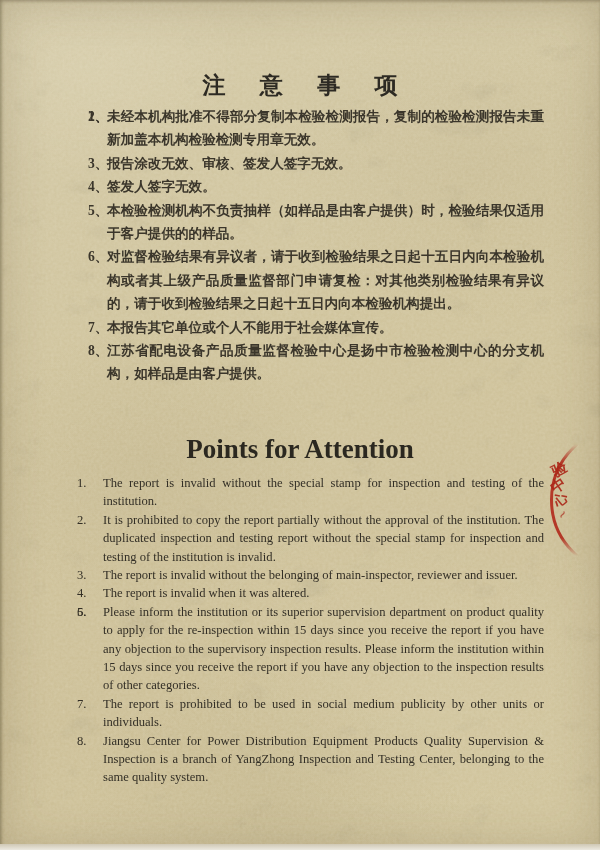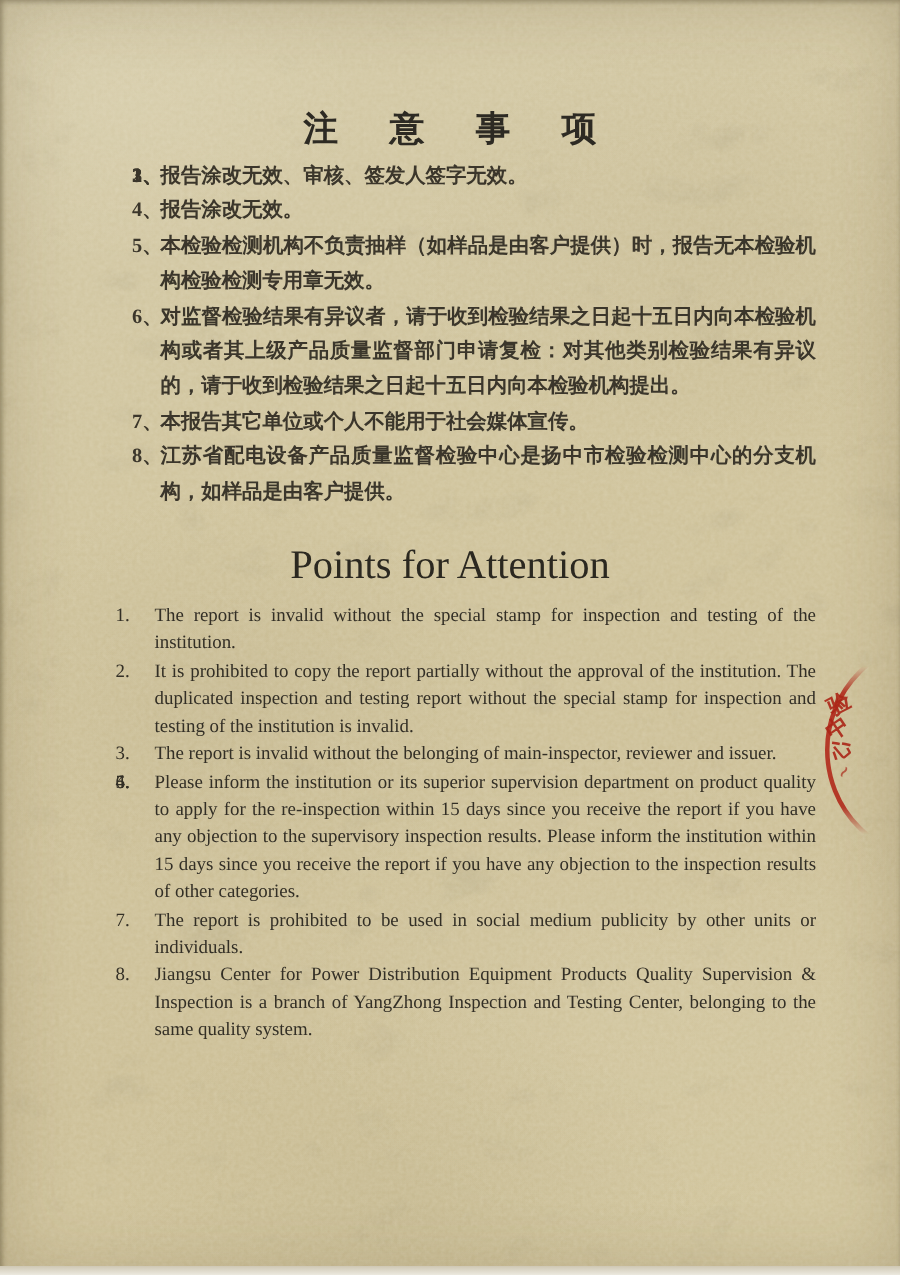--- a/index.html
+++ b/index.html
@@ -31,22 +31,22 @@
     letter-spacing:14px;text-indent:14px;color:#2d2a23;
   }
   .cn-list{
     margin:6px 56px 0 88px;padding:0;list-style:none;
     font-size:13.6px;line-height:23.4px;font-weight:600;color:#3b362b;
   }
   .cn-list li{position:relative;padding-left:19px;text-align:justify;}
   .cn-list .num{position:absolute;left:0;top:0;}
 
   .en-title{
-    margin-top:20px;text-align:center;
-    font-weight:normal;font-size:27px;line-height:34px;color:#2b2820;
+    margin-top:46px;text-align:center;
+    font-weight:bold;font-size:27px;line-height:34px;color:#2b2820;
   }
   .en-list{
     margin:8px 56px 0 77px;padding:0;list-style:none;
     font-size:12.6px;line-height:18.4px;color:#332f26;
   }
   .en-list li{position:relative;padding-left:26px;text-align:justify;}
   .en-list .num{position:absolute;left:0;top:0;}
 
   .stamp{
     position:absolute;left:540px;top:444px;width:60px;height:112px;z-index:5;overflow:hidden;
@@ -96,32 +96,33 @@
   <div class="content">
 
     <div class="cn-title">注 意 事 项</div>
 
     <ol class="cn-list">
       <li>
         <span class="num">1、</span>
       </li>
       <li>
         <span class="num">2、</span>
+        <span>未经本机构批准不得部分复制本检验检测报告，复制的检验检测报告未重新加盖本机构检验检测专用章无效。</span>
       </li>
       <li>
         <span class="num">3、</span>
         <span>报告涂改无效、审核、签发人签字无效。</span>
       </li>
       <li>
         <span class="num">4、</span>
-        <span>报告涂改无效。</span>
+        <span>签发人签字无效。</span>
       </li>
       <li>
         <span class="num">5、</span>
-        <span>本检验检测机构不负责抽样（如样品是由客户提供）时，报告无本检验机构检验检测专用章无效。</span>
+        <span>本检验检测机构不负责抽样（如样品是由客户提供）时，检验结果仅适用于客户提供的的样品。</span>
       </li>
       <li>
         <span class="num">6、</span>
         <span>对监督检验结果有异议者，请于收到检验结果之日起十五日内向本检验机构或者其上级产品质量监督部门申请复检：对其他类别检验结果有异议的，请于收到检验结果之日起十五日内向本检验机构提出。</span>
       </li>
       <li>
         <span class="num">7、</span>
         <span>本报告其它单位或个人不能用于社会媒体宣传。</span>
       </li>
       <li>
@@ -140,20 +141,21 @@
       <li>
         <span class="num">2.</span>
         <span>It is prohibited to copy the report partially without the approval of the institution. The duplicated inspection and testing report without the special stamp for inspection and testing of the institution is invalid.</span>
       </li>
       <li>
         <span class="num">3.</span>
         <span>The report is invalid without the belonging of main-inspector, reviewer and issuer.</span>
       </li>
       <li>
         <span class="num">4.</span>
+        <span>The report is invalid when it was altered.</span>
       </li>
       <li>
         <span class="num">5.</span>
       </li>
       <li>
         <span class="num">6.</span>
         <span>Please inform the institution or its superior supervision department on product quality to apply for the re-inspection within 15 days since you receive the report if you have any objection to the supervisory inspection results. Please inform the institution within 15 days since you receive the report if you have any objection to the inspection results of other categories.</span>
       </li>
       <li>
         <span class="num">7.</span>

